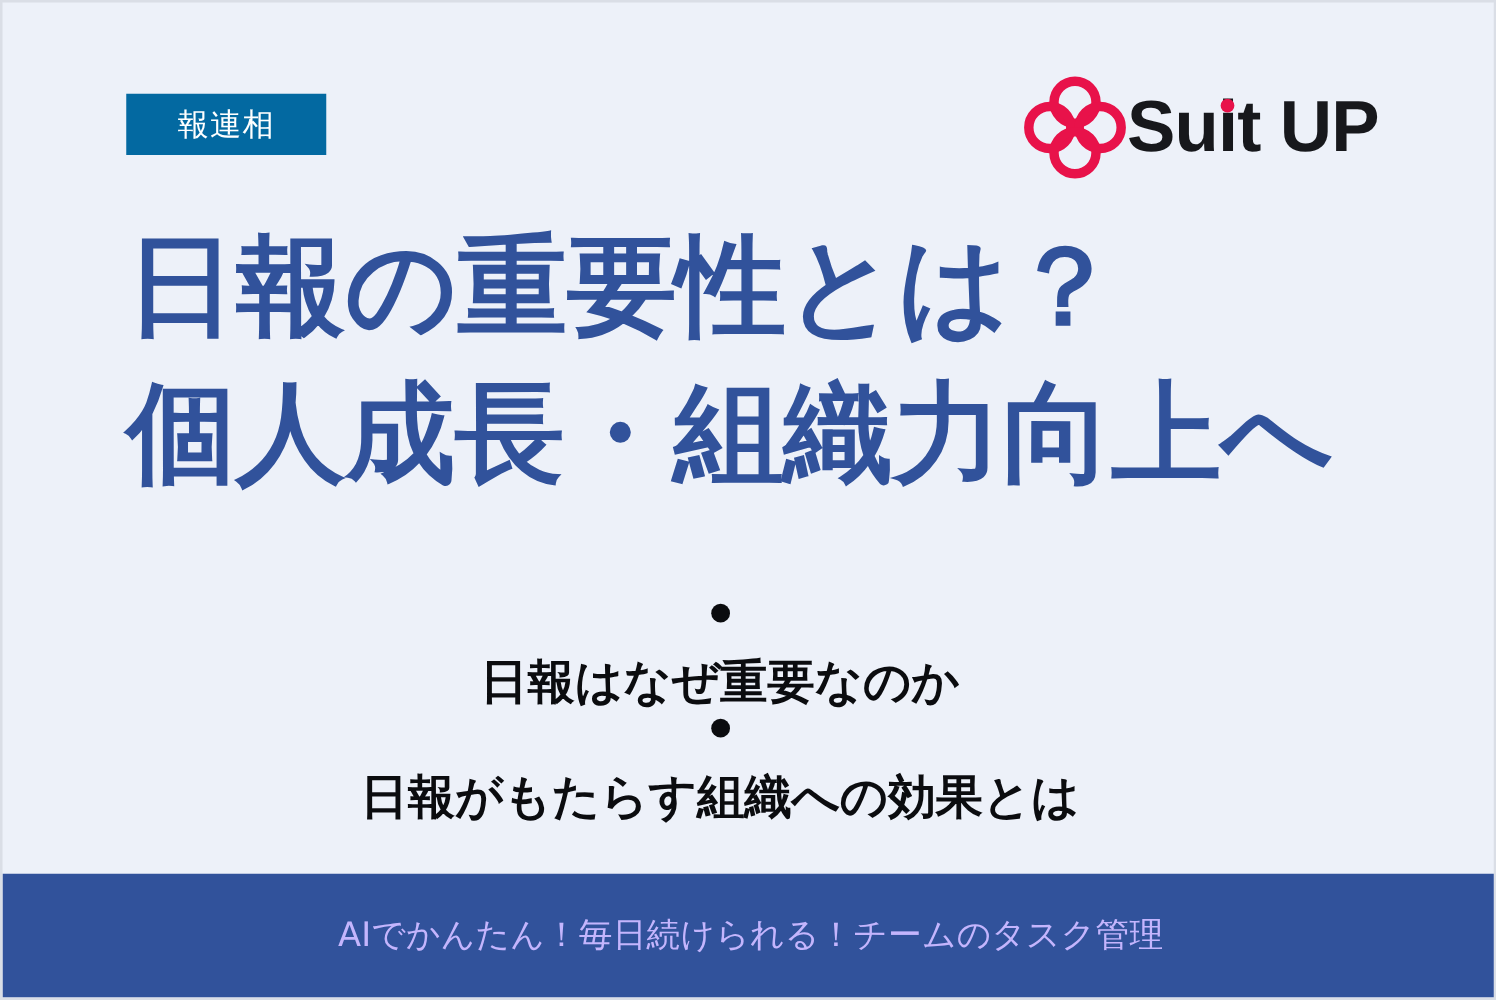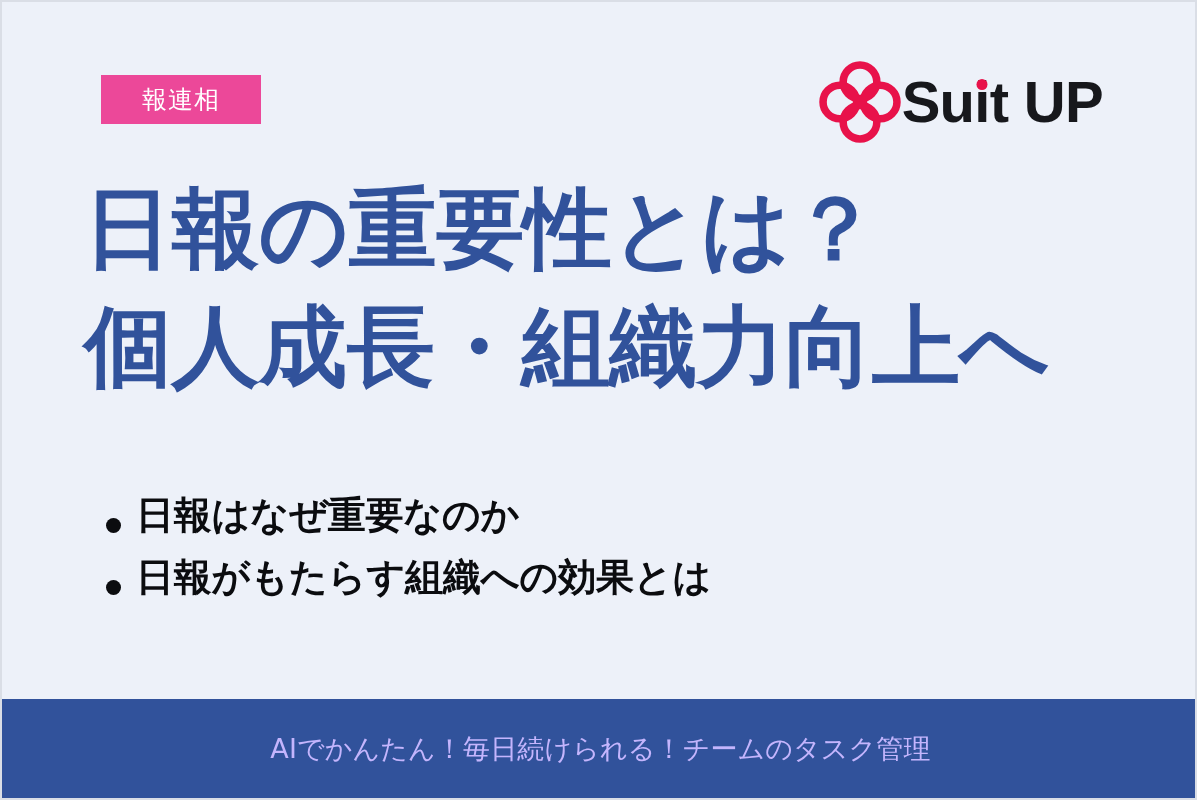--- a/index.html
+++ b/index.html
@@ -29,21 +29,21 @@
     width: 1197px;
     height: 160px;
   }
 
   .badge {
     position: absolute;
     left: 99px;
     top: 73px;
     width: 160px;
     height: 49px;
-    background: #ec4899;
+    background: #0369a1;
     display: flex;
     align-items: center;
     justify-content: center;
     letter-spacing: 0.06em;
   }
   .badge-label {
     color: #ffffff;
     font-size: 25px;
     font-weight: 500;
     line-height: 1;
@@ -68,21 +68,21 @@
     color: #17181c;
     letter-spacing: -0.012em;
     line-height: 1;
     white-space: nowrap;
     font-family: "Liberation Sans", sans-serif;
   }
 
   
   .headline {
     position: absolute;
-    left: 82px;
+    left: 99px;
     top: 168px;
     width: 1020px;
   }
   .headline-line {
     color: #31529b;
     font-size: 88px;
     font-weight: bold;
     line-height: 118px;
     letter-spacing: -0.005em;
     white-space: nowrap;
@@ -91,23 +91,24 @@
 
   
   .bullets {
     position: absolute;
     left: 104px;
     top: 488px;
     width: 940px;
   }
   .bullet-item {
     display: flex;
-    align-items: flex-end;
+    align-items: center;
     gap: 15px;
     margin-bottom: 12px;
+    flex-direction: column;
   }
   .bullet-dot {
     width: 15px;
     height: 15px;
     border-radius: 50%;
     background: #0b0c0f;
     flex: 0 0 auto;
     position: relative;
     top: -7px;
   }

